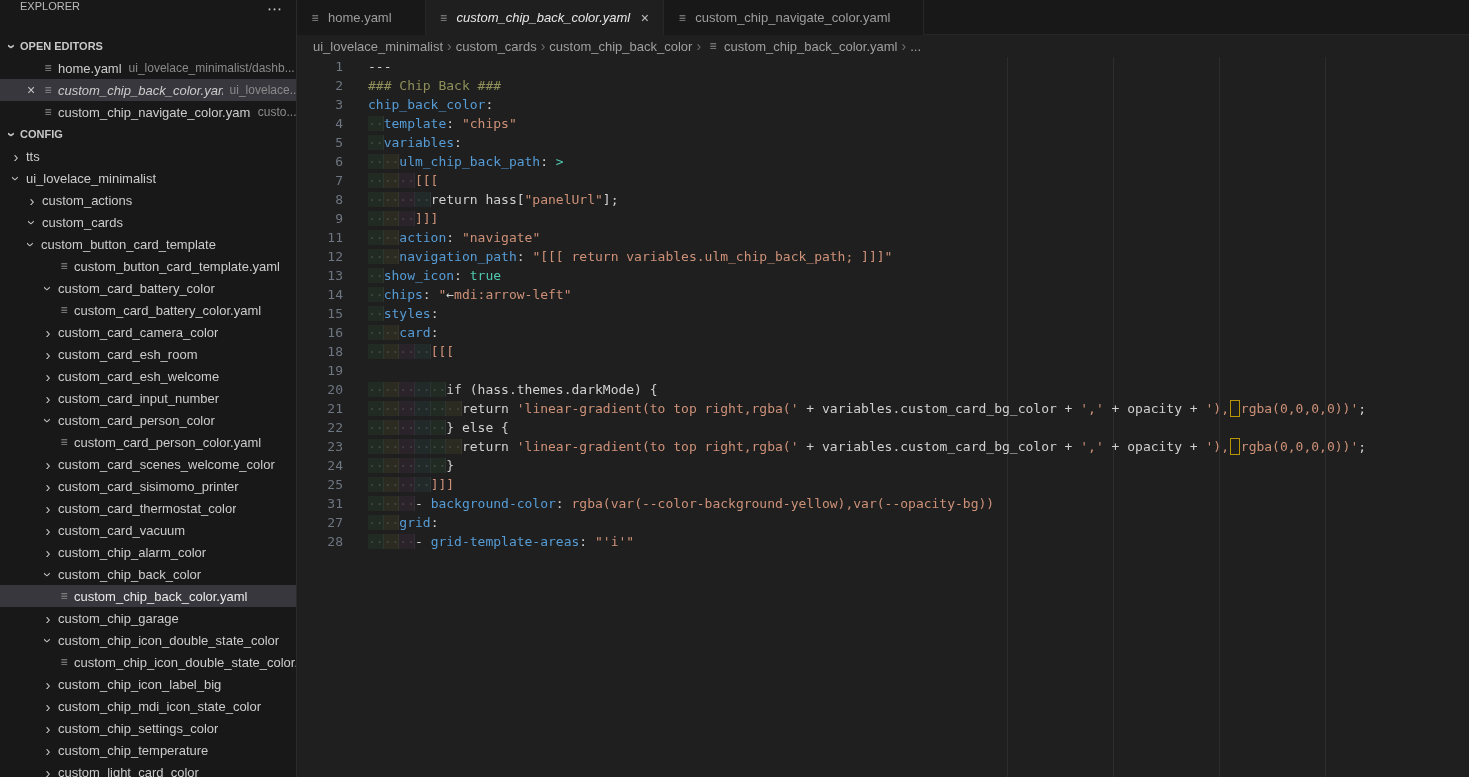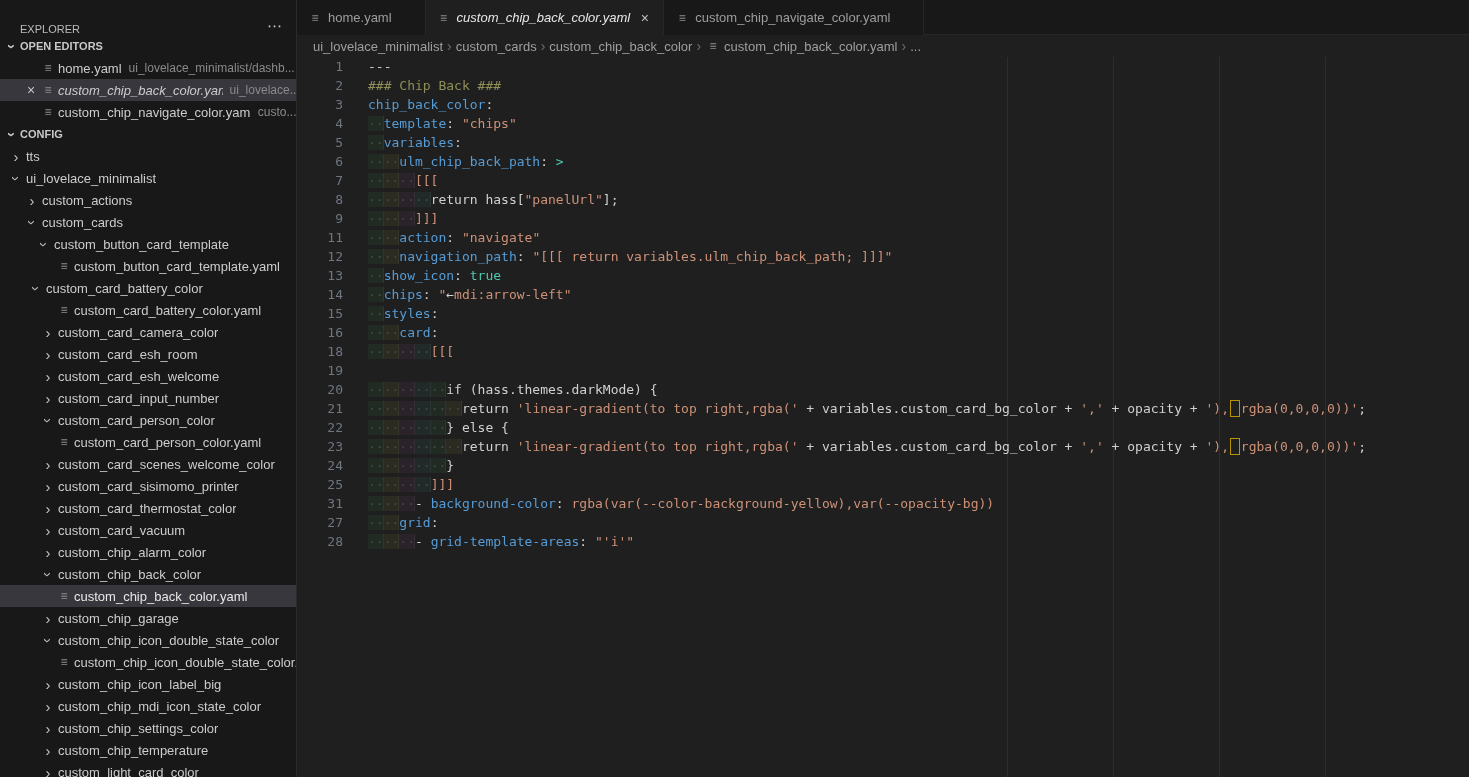--- a/index.html
+++ b/index.html
@@ -12,21 +12,21 @@
   }
   .app{display:flex;width:100%;height:100%}
 
   
   .sidebar{
     width:297px;flex:0 0 297px;background:var(--sidebar-bg,#181818);
     border-right:1px solid #2b2b2b;font-size:13px;overflow:hidden;
     display:flex;flex-direction:column;
   }
   .sidebar > *{flex:0 0 auto}
-  .sidebar-header{height:35px;display:flex;align-items:flex-end;padding:0 14px 0 20px;font-size:11px;color:#bbbbbb}
+  .sidebar-header{height:35px;display:flex;align-items:flex-start;padding:0 14px 0 20px;font-size:11px;color:#bbbbbb}
   .more{margin-left:auto;font-size:15px;color:#cccccc;cursor:pointer}
   .section-header{height:22px;display:flex;align-items:center;font-weight:bold;font-size:11px;color:#c8c8c8;padding-left:4px;cursor:pointer}
   .twisty{width:16px;flex:0 0 16px;display:inline-flex;align-items:center;justify-content:center;color:#c5c5c5;font-size:15px;line-height:1}
   .twisty.open{transform:rotate(90deg)}
   .oe-row,.tree-row{height:22px;display:flex;align-items:center;white-space:nowrap;overflow:hidden;cursor:pointer;font-size:13px;color:#cccccc}
   .oe-row{padding-left:22px}
   .oe-row.selected,.tree-row.selected{background:var(--selection-bg,#37373d)}
   .tree-row.selected .tree-label{color:#e8e8e8}
   .oe-close{width:18px;flex:0 0 18px;color:#c5c5c5;font-size:14px;text-align:center}
   .file-icon{width:16px;flex:0 0 16px;display:inline-flex;align-items:center;justify-content:center;color:#8d8d8d;font-size:12px}
@@ -119,29 +119,29 @@
           <span class="tree-label">ui_lovelace_minimalist</span>
         </div>
         <div class="tree-row" style="padding-left: 24px;">
           <span class="twisty">›</span>
           <span class="tree-label">custom_actions</span>
         </div>
         <div class="tree-row" style="padding-left: 24px;">
           <span class="twisty open">›</span>
           <span class="tree-label">custom_cards</span>
         </div>
-        <div class="tree-row" style="padding-left: 36px;">
+        <div class="tree-row" style="padding-left: 23px;">
           <span class="twisty open">›</span>
           <span class="tree-label">custom_button_card_template</span>
         </div>
         <div class="tree-row" style="padding-left: 56px;">
           <span class="file-icon">≡</span>
           <span class="tree-label">custom_button_card_template.yaml</span>
         </div>
-        <div class="tree-row" style="padding-left: 28px; text-align: right;">
+        <div class="tree-row" style="padding-left: 40px; text-align: right;">
           <span class="twisty open">›</span>
           <span class="tree-label">custom_card_battery_color</span>
         </div>
         <div class="tree-row" style="padding-left: 56px;">
           <span class="file-icon">≡</span>
           <span class="tree-label">custom_card_battery_color.yaml</span>
         </div>
         <div class="tree-row" style="padding-left: 40px;">
           <span class="twisty">›</span>
           <span class="tree-label">custom_card_camera_color</span>

